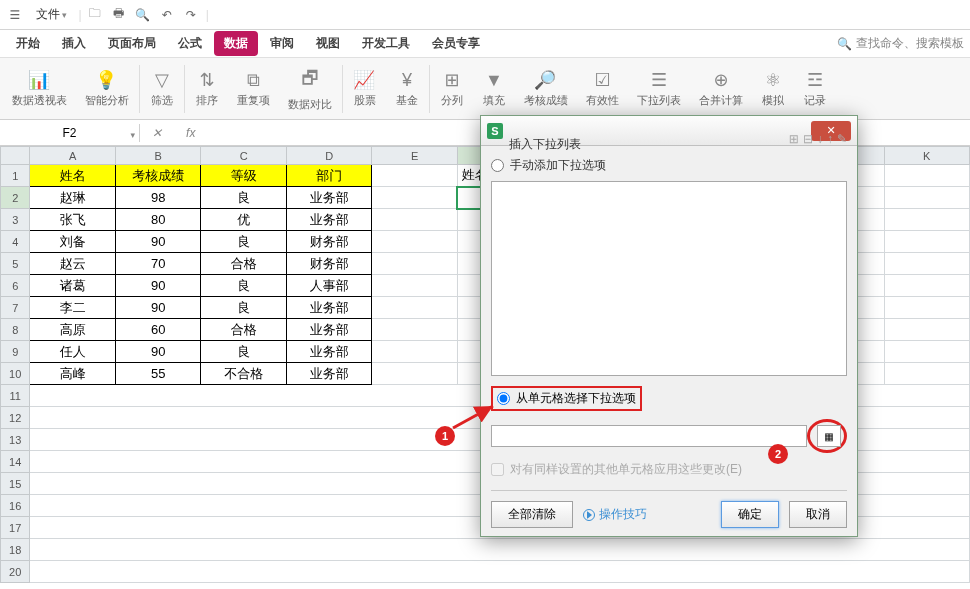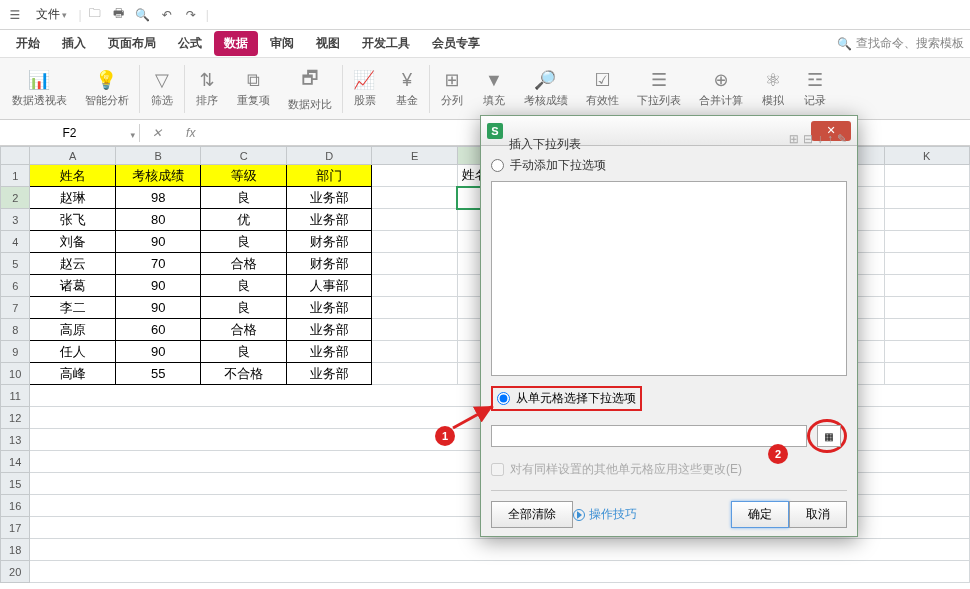--- a/index.html
+++ b/index.html
@@ -44,21 +44,21 @@
     .opt-row input[type=radio]{margin:0;}
     .manual-box{height:195px;border:1px solid #a8a8a8;margin:4px 0;background:#fff;position:relative;}
     .mb-tools{position:absolute;top:-22px;right:0;display:flex;gap:4px;color:#aaa;font-size:11px;}
     .from-cells{border:2px solid #d22;padding:2px 4px;display:inline-flex;align-items:center;gap:6px;margin-top:6px;}
     .range-row{display:flex;align-items:center;margin:8px 0;}
     .range-input{flex:1;height:22px;border:1px solid #a8a8a8;background:#fff;}
     .range-btn{width:24px;height:22px;border:1px solid #a8a8a8;margin-left:4px;background:#fff;display:flex;align-items:center;justify-content:center;}
     .range-btn-wrap{border:3px solid #d22;border-radius:50%;padding:3px;}
     .apply-row{display:flex;align-items:center;gap:6px;color:#aaa;margin:6px 0 12px;}
     .dlg-hr{height:1px;background:#c8c8c8;margin:4px 0 10px;}
-    .dlg-btns{display:flex;align-items:center;}
+    .dlg-btns{display:flex;align-items:center;gap:10px;}
     .btn{padding:4px 16px;border:1px solid #a0a0a0;background:linear-gradient(#fff,#e8e8e8);cursor:pointer;font-size:12px;}
     .btn.ok{border:1px solid #5c9be0;box-shadow:0 0 3px #7ab3f0;}
     .link{color:#3b8fd4;cursor:pointer;display:flex;align-items:center;gap:4px;}
     .link .play{width:0;height:0;border-left:5px solid #3b8fd4;border-top:4px solid transparent;border-bottom:4px solid transparent;border-radius:1px;}
     .circ-outline{border:1px solid #3b8fd4;border-radius:50%;width:12px;height:12px;display:flex;align-items:center;justify-content:center;}
     .marker{position:absolute;width:20px;height:20px;border-radius:50%;background:#d22;color:#fff;display:flex;align-items:center;justify-content:center;font-size:11px;font-weight:bold;}
     svg.arrow{position:absolute;pointer-events:none;}
   </style>
 </head>
 <body>

